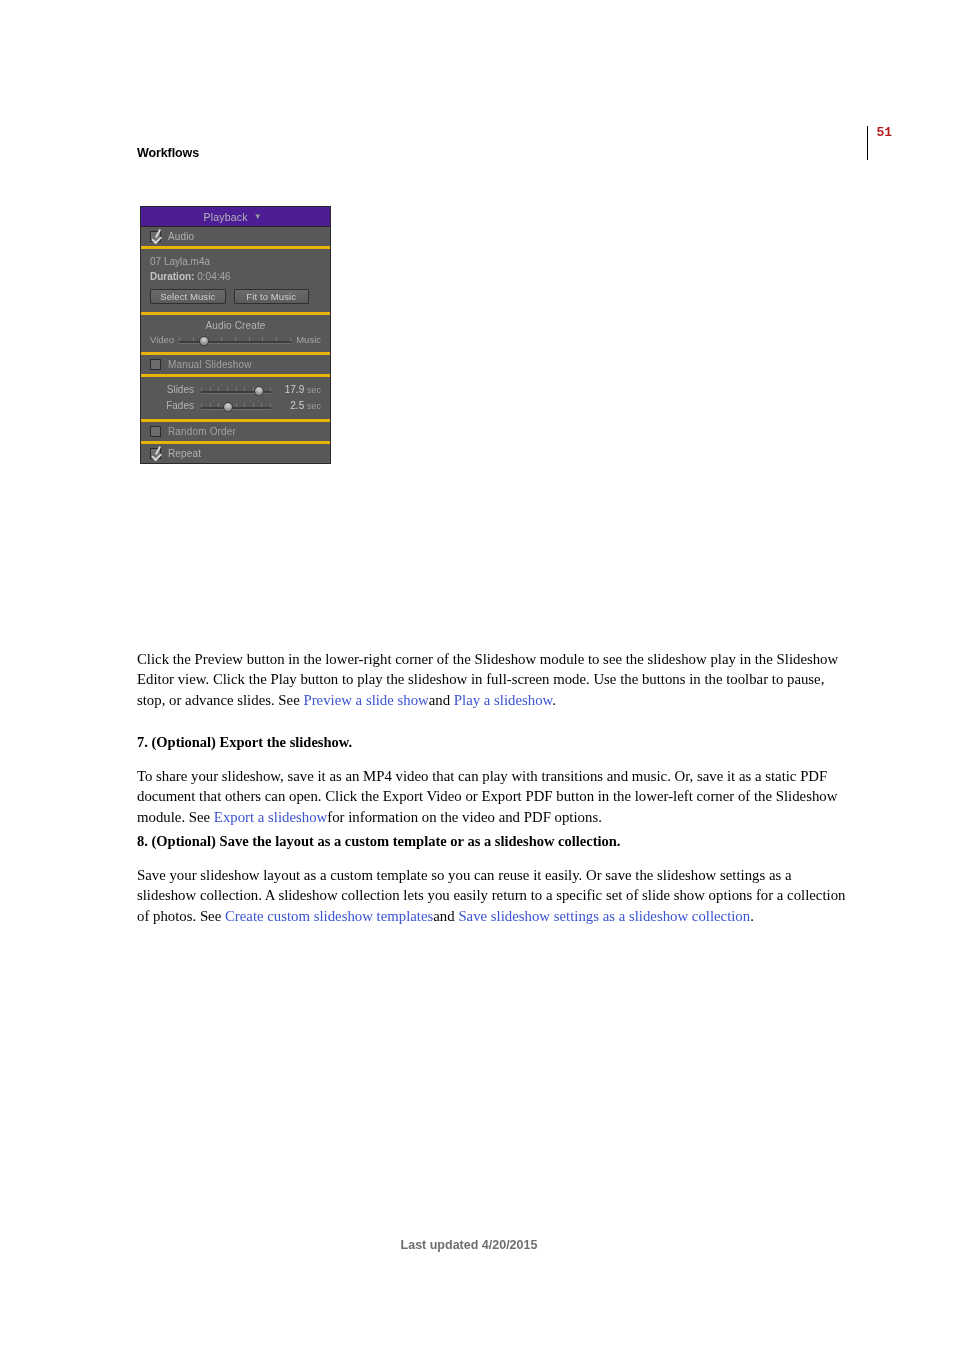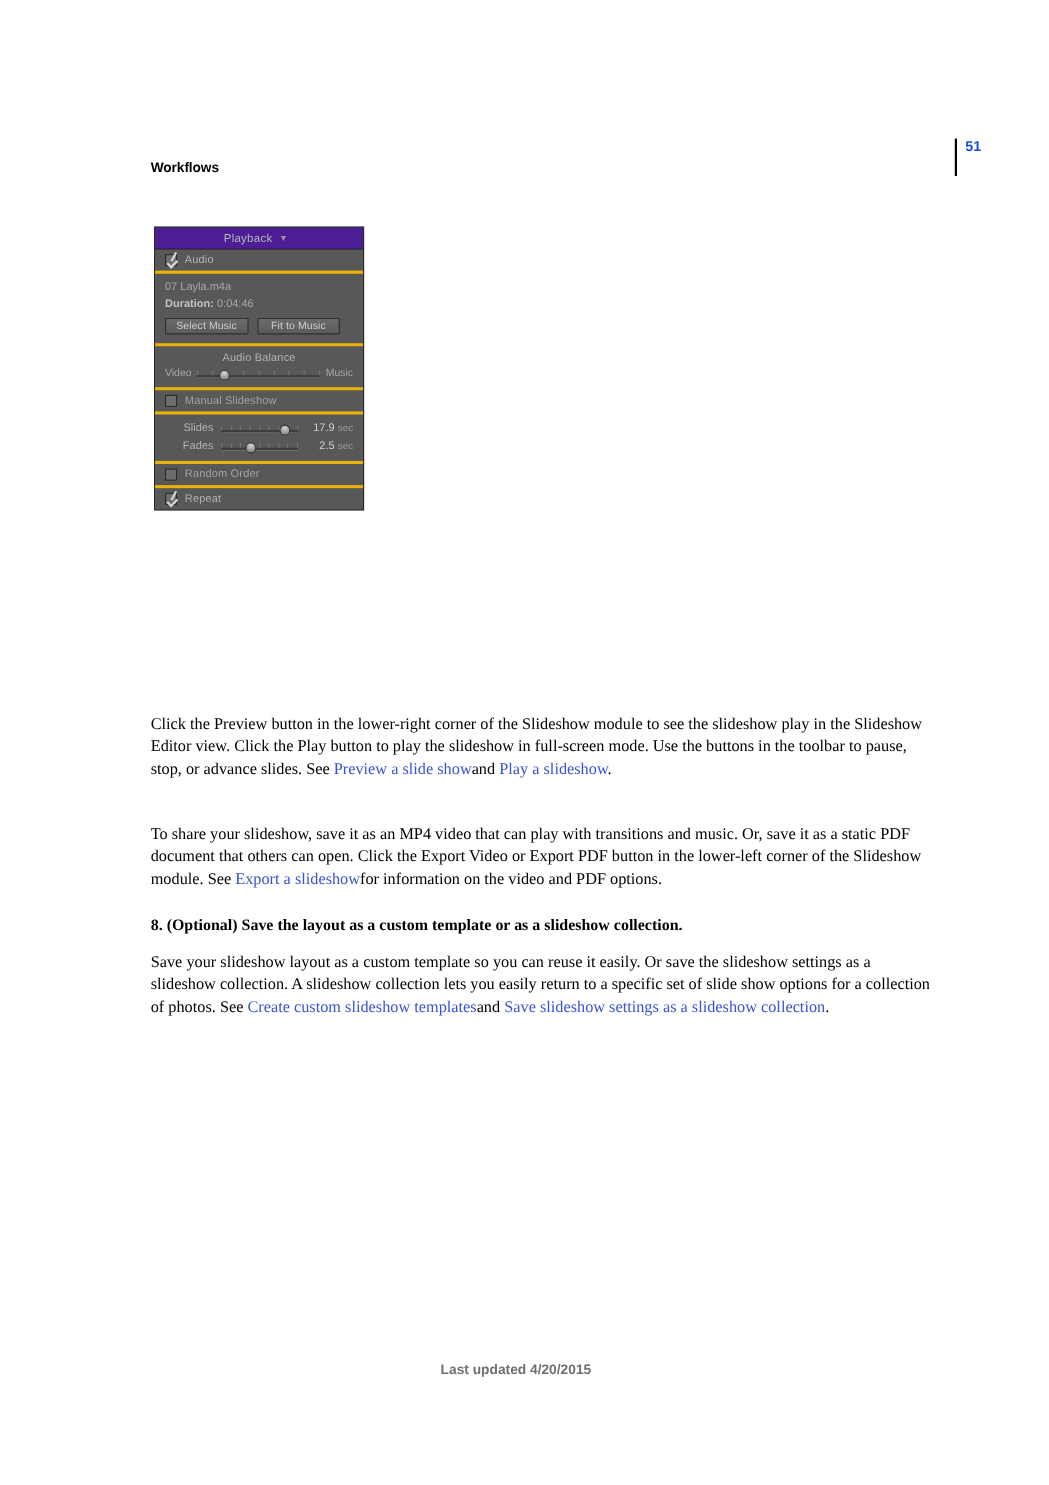--- a/index.html
+++ b/index.html
@@ -39,25 +39,25 @@
     align-items: flex-start;
     height: 36px;
   }
   .page-rule {
     width: 1.6px;
     height: 34px;
     background: #000;
     margin-right: 8px;
   }
   .page-number {
-    font-family: Liberation Sans, sans-serif;
+    font-family: Liberation Mono, monospace;
     font-weight: bold;
     font-size: 13px;
     line-height: 14px;
-    color: #1d4ed8;
+    color: #b91c1c;
   }
 
   
   .lr-panel {
     position: absolute;
     left: 140px;
     top: 206px;
     width: 191px;
     font-family: "Liberation Sans", sans-serif;
     background: #565656;
@@ -395,21 +395,21 @@
       </div>
       <div class="lr-btn-row">
         <div class="lr-btn">Select Music</div>
         <div class="lr-btn">Fit to Music</div>
       </div>
     </div>
   </div>
 
   <div class="lr-sect">
     <div class="lr-balance">
-      <div class="lr-balance-title">Audio Balance</div>
+      <div class="lr-balance-title">Audio Create</div>
       <div class="lr-balance-row">
         <span class="lr-end-label">Video</span>
         <span class="slider">
           <span class="track"></span>
           <span class="ticks">
             <i></i>
               <i></i>
               <i></i>
               <i></i>
               <i></i>
@@ -495,20 +495,21 @@
       <span class="lr-label">Repeat</span>
     </div>
   </div>
 </div>
 
 <div class="blk6">
   <p class="para"><span>Click the Preview button in the lower-right corner of the Slideshow module to see the slideshow play in the Slideshow Editor view. Click the Play button to play the slideshow in full-screen mode. Use the buttons in the toolbar to pause, stop, or advance slides. See </span><a class="lnk" href="#">Preview a slide show</a><span>and </span><a class="lnk" href="#">Play a slideshow</a><span>.</span></p>
 </div>
 
 <div class="blk7">
+  <div class="step-head">7. (Optional) Export the slideshow.</div>
   <p class="para"><span>To share your slideshow, save it as an MP4 video that can play with transitions and music. Or, save it as a static PDF document that others can open. Click the Export Video or Export PDF button in the lower-left corner of the Slideshow module. See </span><a class="lnk" href="#">Export a slideshow</a><span>for information on the video and PDF options.</span></p>
 </div>
 
 <div class="blk8">
   <div class="step-head">8. (Optional) Save the layout as a custom template or as a slideshow collection.</div>
   <p class="para"><span>Save your slideshow layout as a custom template so you can reuse it easily. Or save the slideshow settings as a slideshow collection. A slideshow collection lets you easily return to a specific set of slide show options for a collection of photos. See </span><a class="lnk" href="#">Create custom slideshow templates</a><span>and </span><a class="lnk" href="#">Save slideshow settings as a slideshow collection</a><span>.</span></p>
 </div>
 
 <div class="footer">Last updated 4/20/2015</div>
 

